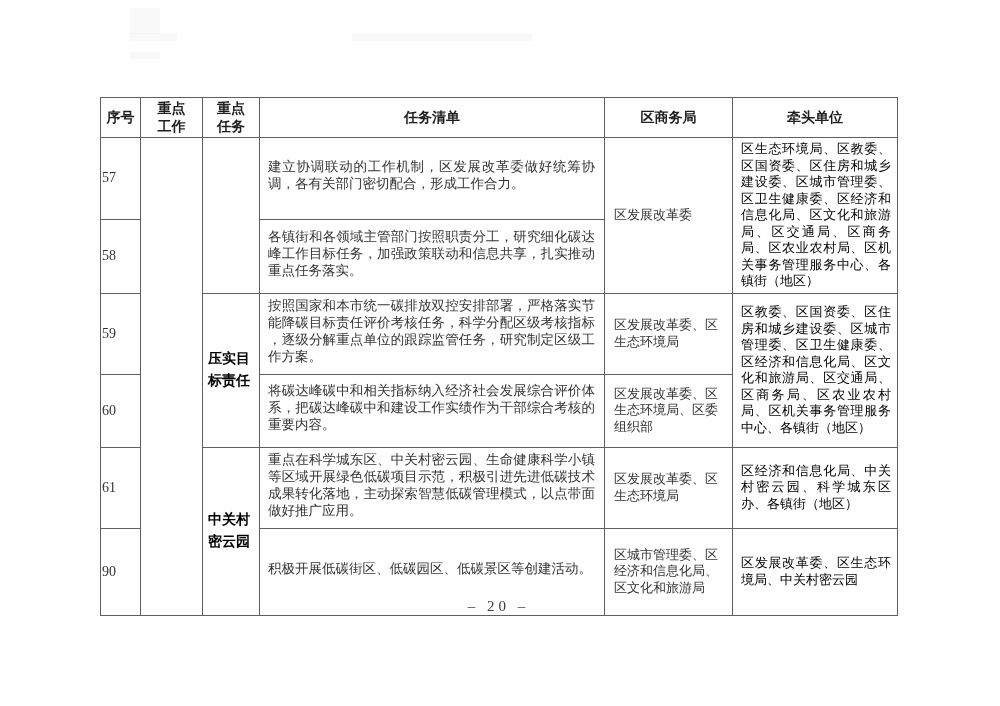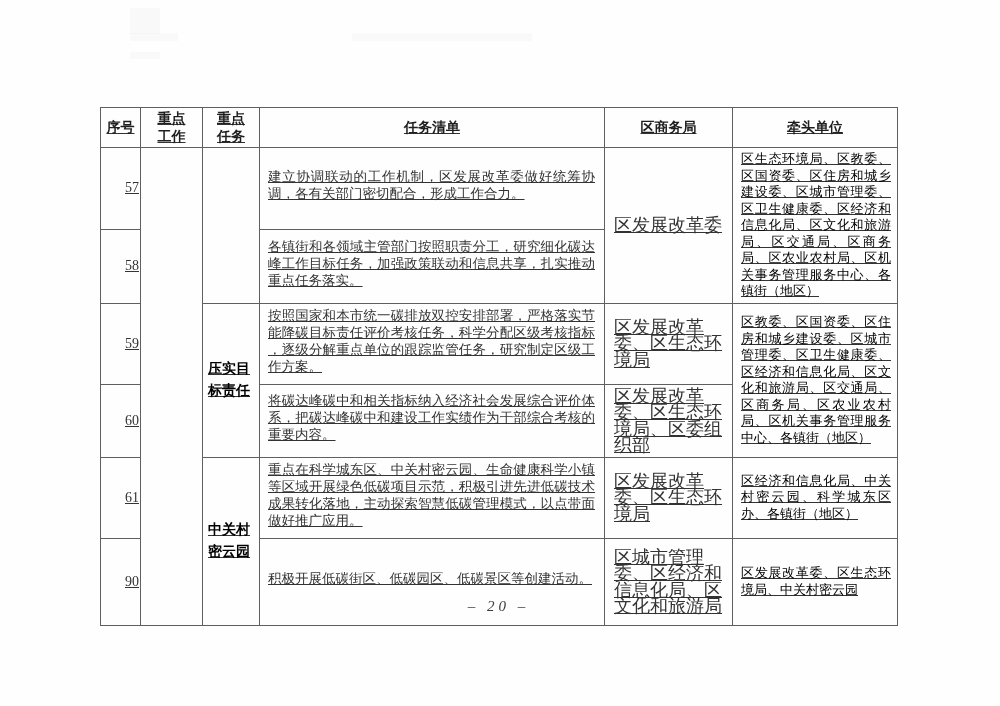--- a/index.html
+++ b/index.html
@@ -21,25 +21,24 @@
     background: rgba(0,0,0,0.02);
   }
   .smudge.s1 { left: 130px; top: 8px;  width: 30px;  height: 26px; }
   .smudge.s2 { left: 130px; top: 33px; width: 48px;  height: 8px; }
   .smudge.s3 { left: 352px; top: 33px; width: 180px; height: 8px; }
   .smudge.s4 { left: 130px; top: 52px; width: 30px;  height: 7px; }
 
   table.doc-table {
     position: absolute;
     left: 100px;
-    top: 107px;
+    top: 97px;
     width: 797px;
     border-collapse: collapse;
     table-layout: fixed;
-    text-decoration: underline;
   }
   .doc-table td, .doc-table th {
     border: 1px solid #5f5f5f;
     vertical-align: middle;
     overflow: hidden;
   }
   .doc-table th {
     font-size: 14px;
     font-weight: bold;
     color: #1f1f1f;
@@ -51,40 +50,40 @@
   tr.hdr-row  { height: 37px; }
   tr.row-57   { height: 71px; }
   tr.row-58   { height: 63px; }
   tr.row-59   { height: 70px; }
   tr.row-60   { height: 73px; }
   tr.row-61   { height: 53px; }
   tr.row-62   { height: 87px; }
 
   td.no-cell {
     font-size: 14px;
-    text-align: right;
+    text-align: left;
     color: #333333;
   }
   td.duty-cell {
     font-size: 14px;
     font-weight: bold;
     color: #000000;
     text-align: left;
     padding: 2px 5px;
     line-height: 1.6;
   }
   td.task-cell {
     font-size: 13.5px;
     line-height: 17px;
     text-align: justify;
     padding: 3px 9px 9px 8px;
     color: #333333;
   }
   td.lead-cell {
-    font-size: 18px;
+    font-size: 13px;
     line-height: 16.5px;
     text-align: left;
     padding: 3px 5px 3px 9px;
     color: #333333;
   }
   td.resp-cell {
     font-size: 13px;
     line-height: 16.5px;
     text-align: justify;
     padding: 3px 6px 3px 8px;
@@ -92,21 +91,20 @@
   }
   .page-number {
     position: absolute;
     left: 100px;
     top: 598px;
     width: 797px;
     text-align: center;
     font-size: 15px;
     color: #3d3d3d;
     letter-spacing: 4px;
-    font-style: italic;
   }
 </style>
 </head>
 <body>
 
 <div class="sheet">
 
   <div class="smudge s1"></div>
   <div class="smudge s2"></div>
   <div class="smudge s3"></div>

